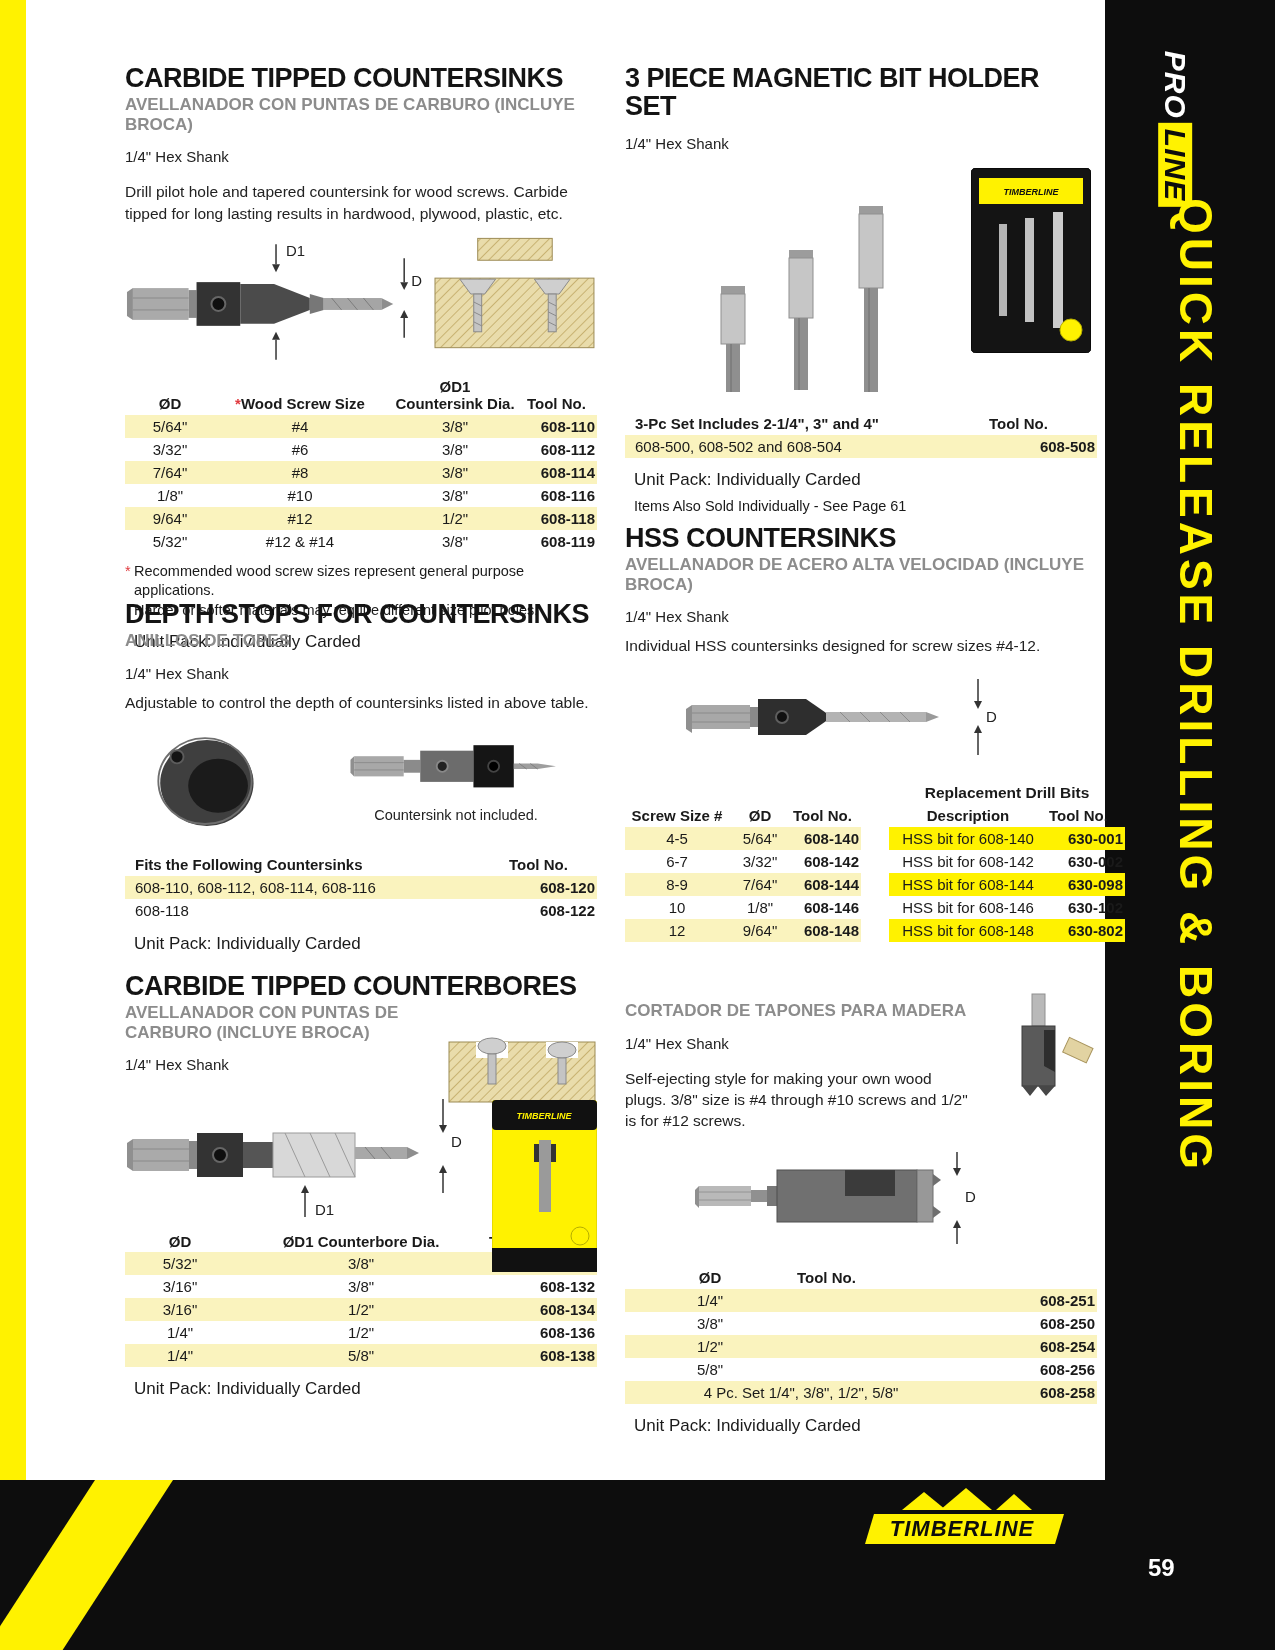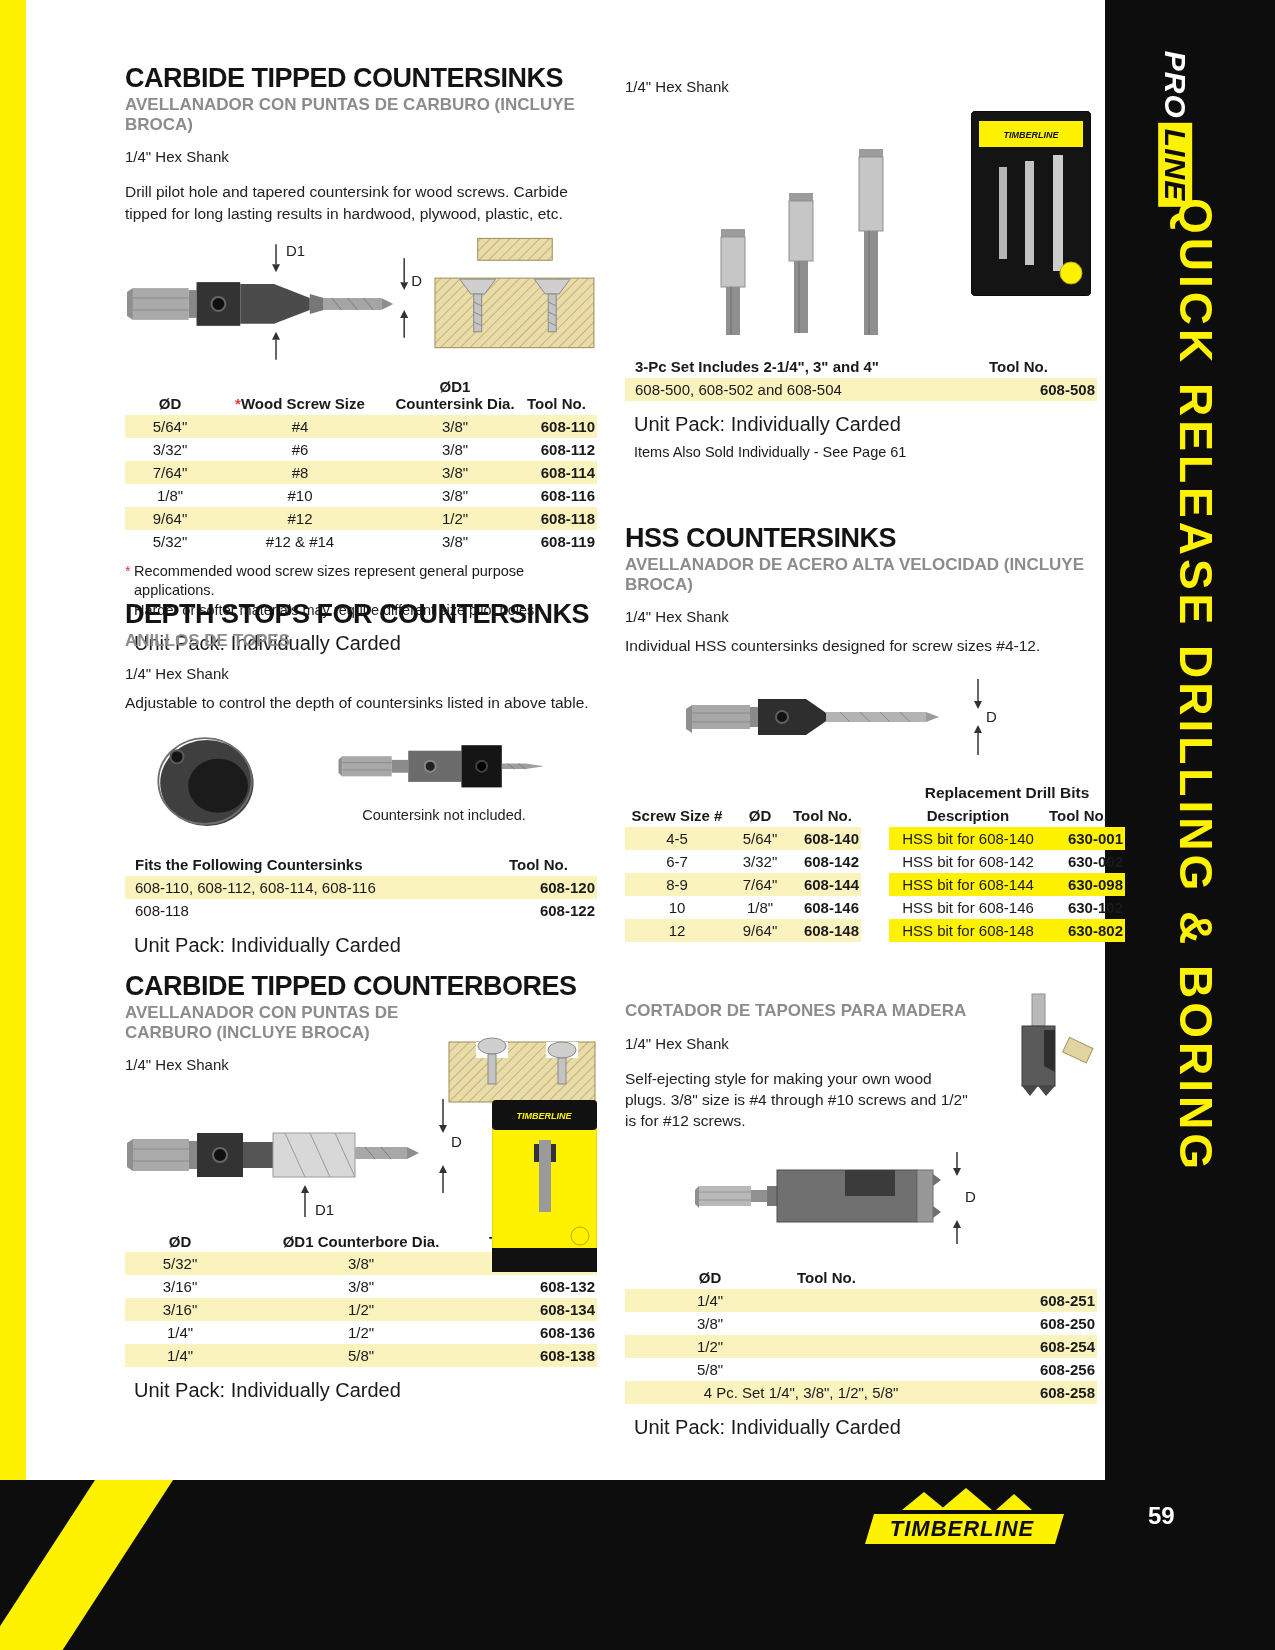--- a/index.html
+++ b/index.html
@@ -10,21 +10,21 @@
   .sidebar{position:absolute;right:0;top:0;width:170px;height:1650px;background:#0d0d0d;}
   .footer-band{position:absolute;left:0;top:1480px;width:1275px;height:170px;background:#0d0d0d;}
   .footer-diag{position:absolute;top:1480px;left:95px;width:78px;height:170px;background:#FFF200;
                transform:skewX(-33deg);transform-origin:top left;}
   .sidebar-title{position:absolute;top:198px;right:52px;writing-mode:vertical-rl;
                  font-size:46px;font-weight:bold;letter-spacing:4px;color:#FFF200;white-space:nowrap;}
   .proline{position:absolute;top:112px;right:22px;transform:rotate(90deg);display:flex;align-items:center;}
   .proline .pro{color:#ffffff;font-weight:bold;font-style:italic;font-size:30px;letter-spacing:1px;}
   .proline .line{background:#FFF200;color:#0d0d0d;font-weight:bold;font-style:italic;font-size:30px;
                  padding:0 6px;margin-left:4px;letter-spacing:1px;}
-  .page-num{position:absolute;top:1502px;left:1148px;color:#ffffff;font-size:24px;font-weight:bold;}
+  .page-num{position:absolute;top:1554px;left:1148px;color:#ffffff;font-size:24px;font-weight:bold;}
   .tl-logo{position:absolute;top:1488px;left:862px;}
   
   .sec{position:absolute;}
   .sec h2{font-size:27px;font-weight:bold;margin:0;letter-spacing:-0.5px;color:#141414;line-height:1.05;}
   .sub{font-size:17px;font-weight:bold;color:#8c8c8c;margin-top:3px;line-height:1.15;}
   .shank{font-size:15px;margin-top:14px;color:#222;}
   .desc{font-size:15.5px;line-height:1.38;margin-top:16px;color:#222;}
   .fig{position:relative;margin-top:12px;}
   .caption{font-size:14.5px;color:#222;}
   
@@ -33,21 +33,21 @@
   .th .td{font-weight:bold;align-self:end;line-height:1.12;padding-bottom:2px;}
   .td{padding:1px 2px;}
   .center{text-align:center}.right{text-align:left}.left{text-align:left}
   .pre{white-space:pre-line}
   .y{background:#FAF3BE}
   .yb{background:#FFF200}
   .tool{font-weight:bold;text-align:right;}
   .red{color:#E03A3E}
   .fn{display:flex;font-size:14.5px;margin-top:9px;line-height:1.35;}
   .fn .star{width:9px;}
-  .unit{font-size:20px;margin-top:12px;padding-left:9px;}
+  .unit{font-size:17px;margin-top:12px;padding-left:9px;}
   .note{font-size:14.5px;margin-top:8px;padding-left:9px;}
   .c-cs{grid-template-columns:90px 170px 140px 72px;}
   .c-ds{grid-template-columns:1fr 90px;}
   .c-cb{grid-template-columns:110px 252px 110px;}
   .c-mg{grid-template-columns:1fr 110px;}
   .c-hl{grid-template-columns:104px 62px 70px;}
   .c-hr{grid-template-columns:158px 78px;}
   .c-pc{grid-template-columns:170px 1fr;}
   .c-pc2{grid-template-columns:1fr 120px;}
   .hss-tables{display:flex;gap:28px;margin-top:12px;}
@@ -190,21 +190,21 @@
     </div>
     <div class="unit">Unit Pack: Individually Carded</div>
   </section>
 
   <section class="sec" style="left:125px;top:600px;width:472px;">
     <h2>DEPTH STOPS FOR COUNTERSINKS</h2>
     <div class="sub">ANILLOS DE TOPES</div>
     <div class="shank">1/4" Hex Shank</div>
     <div class="desc" style="margin-top:10px">Adjustable to control the depth of countersinks listed in above table.</div>
 
-    <div class="fig" style="height:128px;display:flex;align-items:flex-start;gap:40px;">
+    <div class="fig" style="height:128px;display:flex;align-items:flex-start;gap:52px;">
       <svg width="140" height="115" viewBox="0 0 150 115" style="margin-left:24px">
         <ellipse cx="62" cy="58" rx="50" ry="46" fill="#3f3f3f"></ellipse>
         <ellipse cx="60" cy="56" rx="50" ry="46" fill="none" stroke="#6e6e6e" stroke-width="2"></ellipse>
         <ellipse cx="74" cy="61" rx="32" ry="29" fill="#1b1b1b"></ellipse>
         <circle cx="30" cy="30" r="7" fill="#141414" stroke="#5c5c5c" stroke-width="2"></circle>
       </svg>
       <div style="text-align:center">
         <svg width="230" height="78" viewBox="0 0 230 85">
           <polygon points="0,38 4,34 4,56 0,52" fill="#8f8f8f"></polygon>
           <rect x="4" y="34" width="54" height="22" fill="#a8a8a8"></rect>
@@ -329,20 +329,21 @@
       <div class="tr c-cb y">
         <div class="td center">1/4"</div>
         <div class="td center">5/8"</div>
         <div class="td tool">608-138</div>
       </div>
     </div>
     <div class="unit">Unit Pack: Individually Carded</div>
   </section>
 
   <section class="sec" style="left:625px;top:64px;width:472px;">
+    <h2>3 PIECE MAGNETIC BIT HOLDER SET</h2>
     <div class="shank">1/4" Hex Shank</div>
 
     <div class="fig" style="height:242px;display:flex;">
       <svg width="230" height="235" viewBox="0 0 230 235" style="margin-left:70px">
         <rect x="26" y="122" width="24" height="8" fill="#9c9c9c"></rect>
         <rect x="26" y="130" width="24" height="50" fill="#c6c6c6" stroke="#8f8f8f"></rect>
         <rect x="31" y="180" width="14" height="48" fill="#8f8f8f"></rect>
         <line x1="36" y1="180" x2="36" y2="228" stroke="#6f6f6f"></line>
         <rect x="94" y="86" width="24" height="8" fill="#9c9c9c"></rect>
         <rect x="94" y="94" width="24" height="60" fill="#c6c6c6" stroke="#8f8f8f"></rect>

